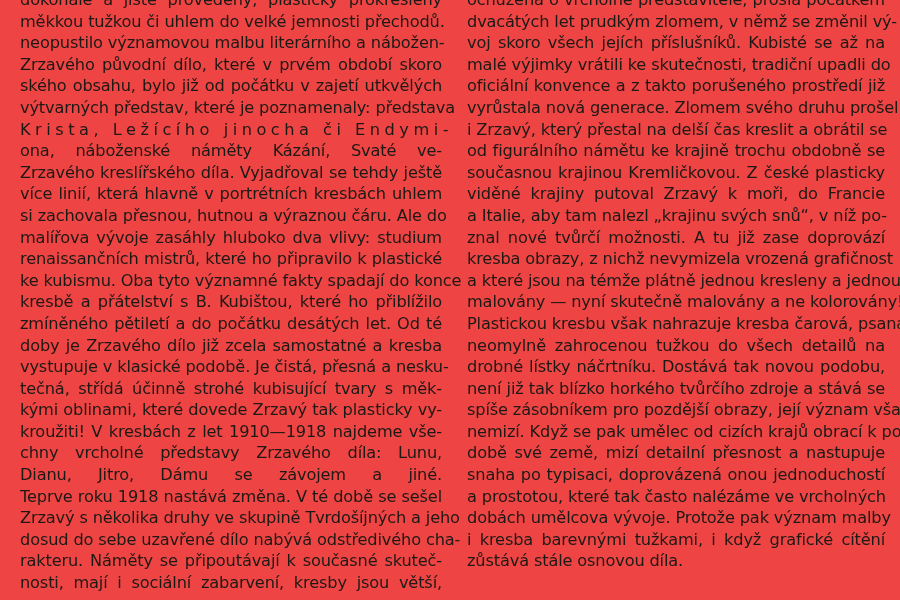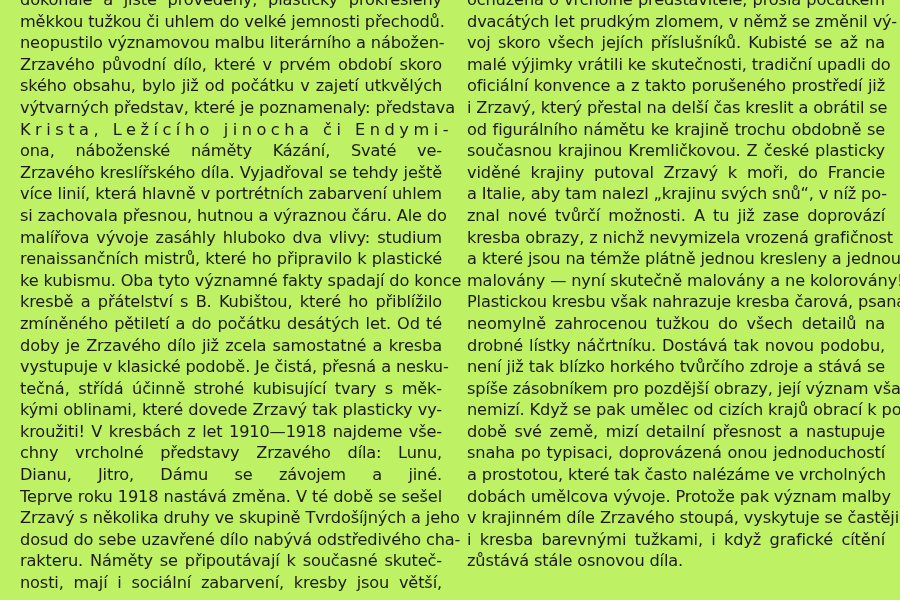--- a/index.html
+++ b/index.html
@@ -8,21 +8,21 @@
       width: 900px;
       height: 600px;
       overflow: hidden;
       background: #f2e9d6;
     }
     .page {
       position: relative;
       width: 900px;
       height: 600px;
       overflow: hidden;
-      background: #bef264;
+      background: #ef4444;
       color: #1d1915;
       font-family: "DejaVu Sans", sans-serif;
     }
     .column {
       position: absolute;
       top: -11px;
       width: 422px;
     }
     .col-left { left: 20px; }
     .col-right { left: 467px; width: 418px; }
@@ -54,21 +54,21 @@
   <div class="column col-left">
     <span class="line">dokonale a jistě provedený, plasticky prokreslený</span>
     <span class="line">měkkou tužkou či uhlem do velké jemnosti přechodů.</span>
     <span class="line">neopustilo významovou malbu literárního a nábožen-</span>
     <span class="line">Zrzavého původní dílo, které v prvém období skoro</span>
     <span class="line">ského obsahu, bylo již od počátku v zajetí utkvělých</span>
     <span class="line">výtvarných představ, které je poznamenaly: představa</span>
     <span class="line spaced">Krista, Ležícího jinocha či Endymi-</span>
     <span class="line">ona, náboženské náměty Kázání, Svaté ve-</span>
     <span class="line">Zrzavého kreslířského díla. Vyjadřoval se tehdy ještě</span>
-    <span class="line">více linií, která hlavně v portrétních zabarvení uhlem</span>
+    <span class="line">více linií, která hlavně v portrétních kresbách uhlem</span>
     <span class="line">si zachovala přesnou, hutnou a výraznou čáru. Ale do</span>
     <span class="line">malířova vývoje zasáhly hluboko dva vlivy: studium</span>
     <span class="line">renaissančních mistrů, které ho připravilo k plastické</span>
     <span class="line">ke kubismu. Oba tyto významné fakty spadají do konce</span>
     <span class="line">kresbě a přátelství s B. Kubištou, které ho přiblížilo</span>
     <span class="line">zmíněného pětiletí a do počátku desátých let. Od té</span>
     <span class="line">doby je Zrzavého dílo již zcela samostatné a kresba</span>
     <span class="line">vystupuje v klasické podobě. Je čistá, přesná a nesku-</span>
     <span class="line">tečná, střídá účinně strohé kubisující tvary s měk-</span>
     <span class="line">kými oblinami, které dovede Zrzavý tak plasticky vy-</span>
@@ -82,39 +82,39 @@
     <span class="line">nosti, mají i sociální zabarvení, kresby jsou větší,</span>
 
   </div>
 
   <div class="column col-right">
     <span class="line">ochuzena o vrcholné představitele, prošla počátkem</span>
     <span class="line">dvacátých let prudkým zlomem, v němž se změnil vý-</span>
     <span class="line">voj skoro všech jejích příslušníků. Kubisté se až na</span>
     <span class="line">malé výjimky vrátili ke skutečnosti, tradiční upadli do</span>
     <span class="line">oficiální konvence a z takto porušeného prostředí již</span>
+    <span class="line">vyrůstala nová generace. Zlomem svého druhu prošel</span>
     <span class="line">i Zrzavý, který přestal na delší čas kreslit a obrátil se</span>
     <span class="line">od figurálního námětu ke krajině trochu obdobně se</span>
     <span class="line">současnou krajinou Kremličkovou. Z české plasticky</span>
     <span class="line">viděné krajiny putoval Zrzavý k moři, do Francie</span>
     <span class="line">a Italie, aby tam nalezl „krajinu svých snů“, v níž po-</span>
     <span class="line">znal nové tvůrčí možnosti. A tu již zase doprovází</span>
     <span class="line">kresba obrazy, z nichž nevymizela vrozená grafičnost</span>
     <span class="line">a které jsou na témže plátně jednou kresleny a jednou</span>
     <span class="line">malovány — nyní skutečně malovány a ne kolorovány!</span>
     <span class="line">Plastickou kresbu však nahrazuje kresba čarová, psaná</span>
     <span class="line">neomylně zahrocenou tužkou do všech detailů na</span>
     <span class="line">drobné lístky náčrtníku. Dostává tak novou podobu,</span>
     <span class="line">není již tak blízko horkého tvůrčího zdroje a stává se</span>
     <span class="line">spíše zásobníkem pro pozdější obrazy, její význam však</span>
     <span class="line">nemizí. Když se pak umělec od cizích krajů obrací k po-</span>
     <span class="line">době své země, mizí detailní přesnost a nastupuje</span>
     <span class="line">snaha po typisaci, doprovázená onou jednoduchostí</span>
     <span class="line">a prostotou, které tak často nalézáme ve vrcholných</span>
     <span class="line">dobách umělcova vývoje. Protože pak význam malby</span>
-    <span class="line">v krajinném díle Zrzavého stoupá, vyskytuje se častěji</span>
     <span class="line">i kresba barevnými tužkami, i když grafické cítění</span>
     <span class="line last">zůstává stále osnovou díla.</span>
     <span class="line blank"></span>
 
   </div>
 
 </div>
 
 </body></html>

